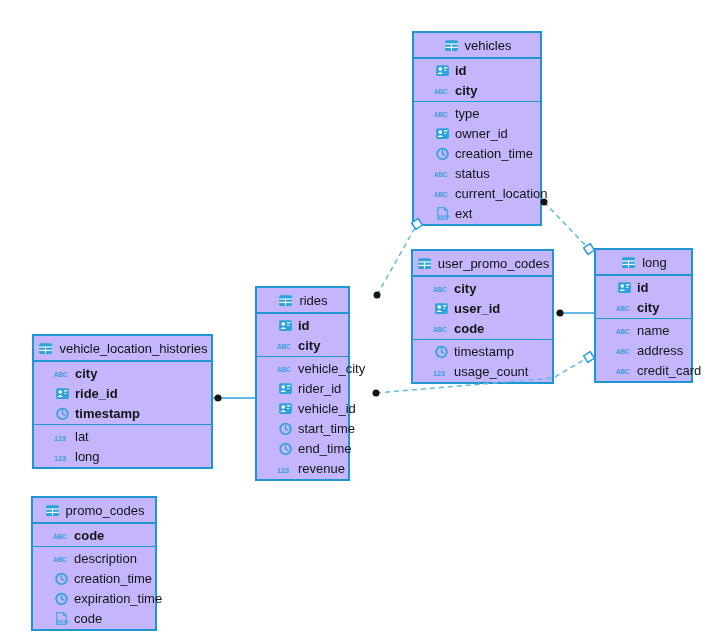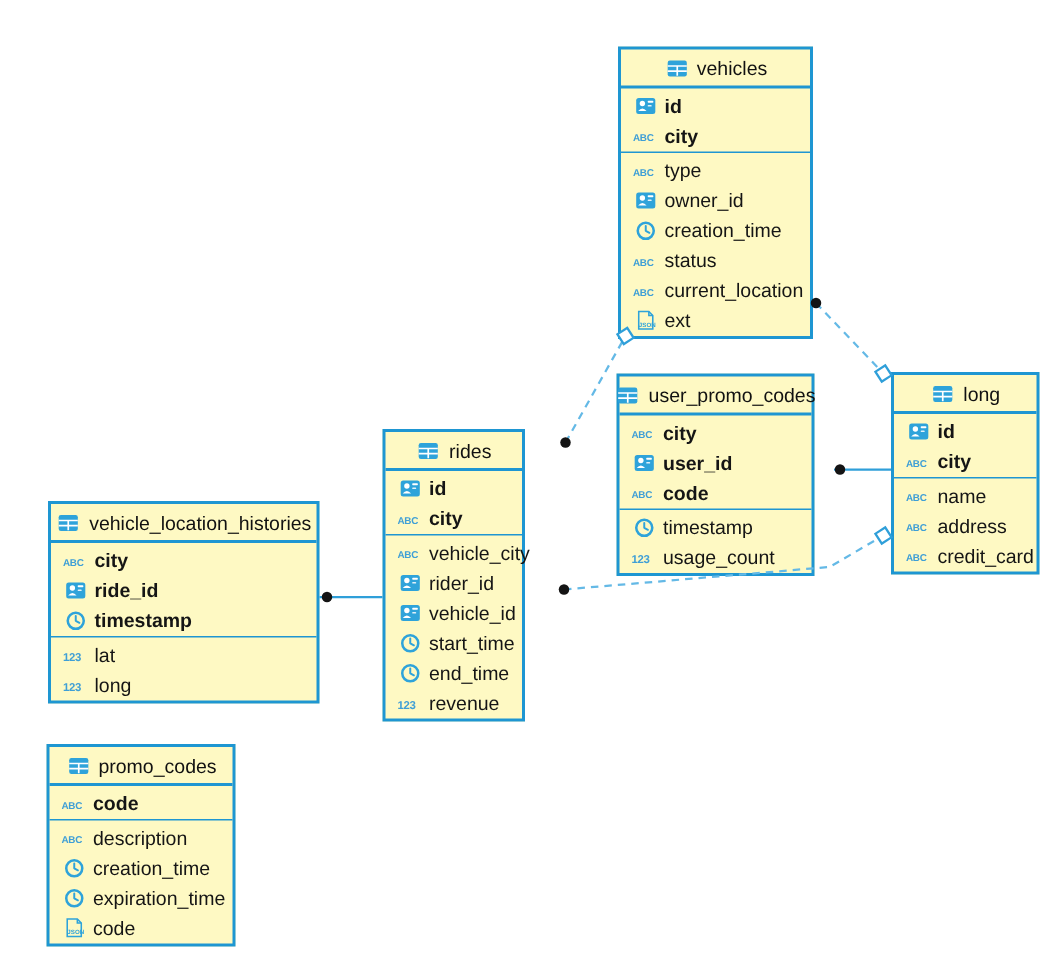--- a/index.html
+++ b/index.html
@@ -2,29 +2,29 @@
 <html><head>
 <meta charset="utf-8">
 <style>
   html,body{margin:0;padding:0;background:#fff;}
   #stage{
     position:relative;width:705px;height:636px;background:#fff;overflow:hidden;
     font-family:"Liberation Sans","DejaVu Sans",sans-serif;
     -webkit-font-smoothing:antialiased;
   }
   .table-node{
-    position:absolute;background:#fef9c3;border:2px solid #1e96d2;
+    position:absolute;background:#c4b5fd;border:2px solid #1e96d2;
     box-sizing:border-box;z-index:1;
   }
   .t-head{
     height:24px;display:flex;align-items:center;justify-content:center;gap:5px;
     border-bottom:2px solid #1e96d2;padding:0 4px;white-space:nowrap;
   }
   .t-title{font-size:13px;color:#111;}
-  .sec{padding:1px 4px;}
+  .sec{padding:1px 16px;}
   .sec.keys{border-bottom:1px solid #1e96d2;}
   .row{
     height:20px;display:flex;align-items:center;gap:4px;padding:0 4px;
     font-size:13px;color:#151515;white-space:nowrap;
   }
   .row .f-name.b{font-weight:700;}
   .f-ic,.t-ic{display:inline-flex;width:17px;height:16px;align-items:center;justify-content:center;flex:0 0 17px;}
   #wires{position:absolute;left:0;top:0;z-index:2;pointer-events:none;}
 </style>
 </head>
@@ -116,21 +116,21 @@
             <svg width="15" height="15" viewBox="0 0 16 16">
               <path d="M3 1.8 h7.2 l2.8 2.8 v9.6 h-10 z" fill="none" stroke="#2ea3da" stroke-width="1.1"></path>
               <path d="M10.2 1.8 v2.8 h2.8" fill="none" stroke="#2ea3da" stroke-width="1.1"></path>
               <text x="3.1" y="12.6" font-size="4.4" font-weight="bold" fill="#2ea3da" font-family="Liberation Sans, DejaVu Sans, sans-serif">JSON</text>
             </svg>
           </span>
           <span class="f-name">ext</span>
         </div>
       </div>
     </div>
-    <div class="table-node" style="left: 411px; top: 249px; width: 132px;">
+    <div class="table-node" style="left: 411px; top: 249px; width: 143px;">
       <div class="t-head">
         <span class="t-ic">
           <svg width="15" height="15" viewBox="0 0 16 16">
             <rect x="1.2" y="2.4" width="13.6" height="11.4" rx="1.6" fill="#2ea3da"></rect>
             <line x1="1.2" y1="6.4" x2="14.8" y2="6.4" stroke="#fff" stroke-width="1.2"></line>
             <line x1="1.2" y1="10" x2="14.8" y2="10" stroke="#fff" stroke-width="1.2"></line>
             <line x1="8" y1="6.4" x2="8" y2="13.4" stroke="#fff" stroke-width="1.2"></line>
           </svg>
         </span>
         <span class="t-title">user_promo_codes</span>

